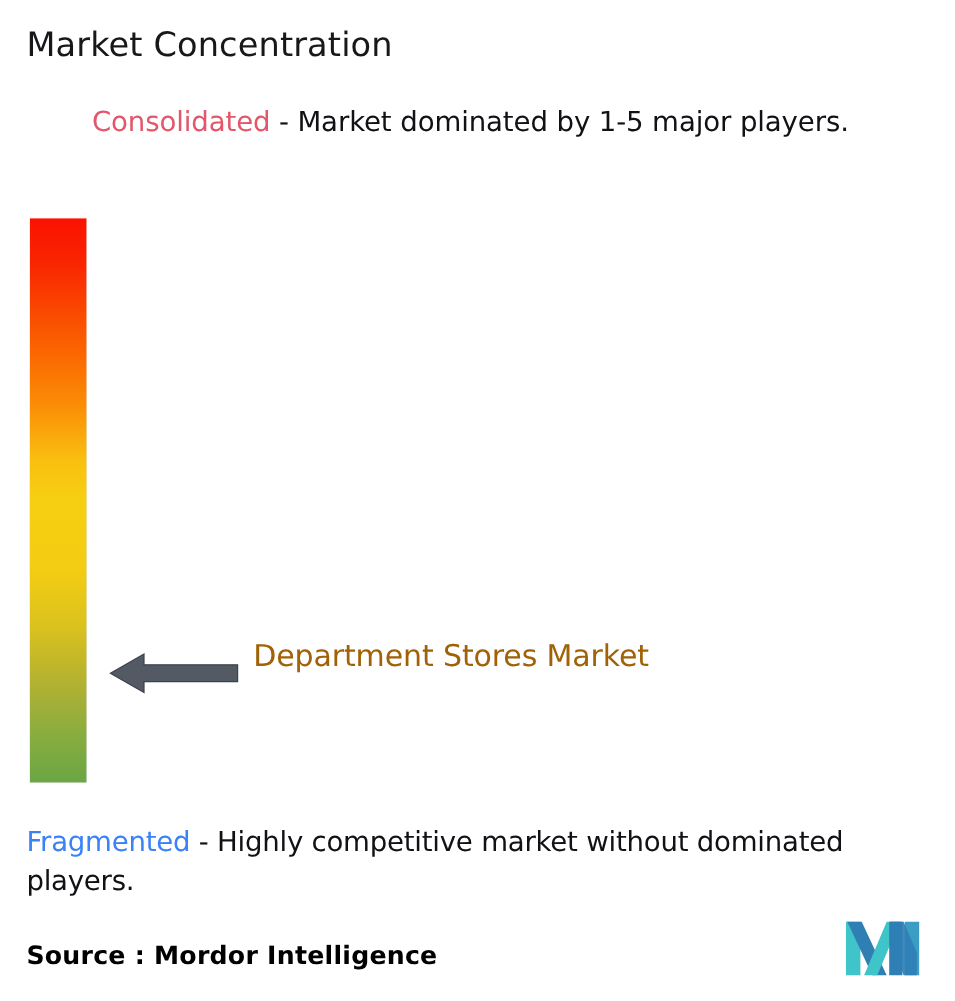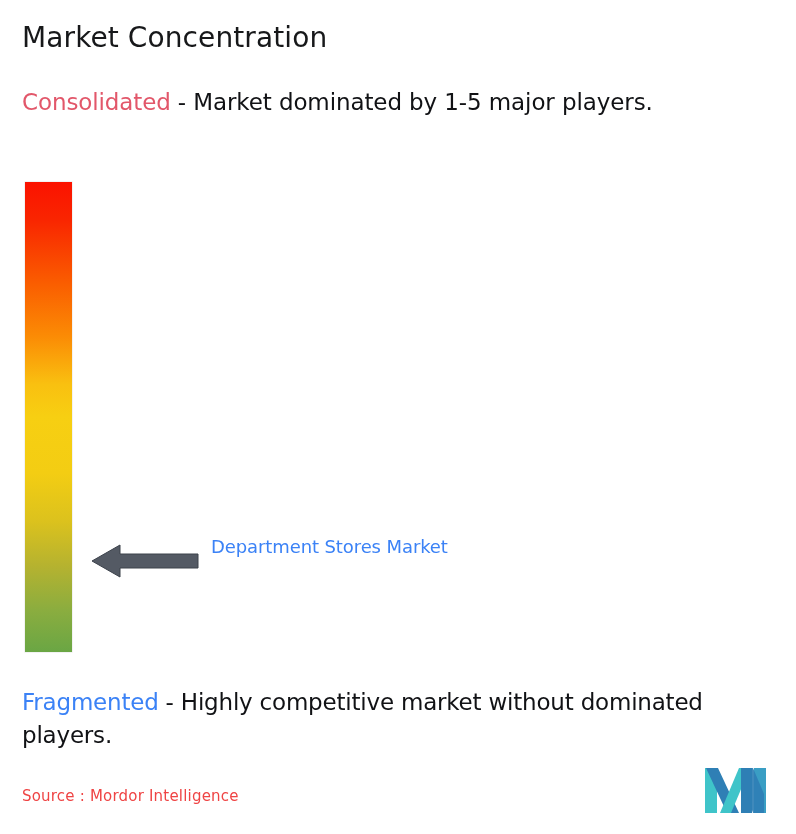--- a/index.html
+++ b/index.html
@@ -33,20 +33,21 @@
   #consolidated-legend {
     position: absolute;
     left: 22px;
     top: 86px;
     width: 740px;
     font-size: 23px;
     line-height: 33px;
     color: #111215;
     font-weight: 400;
     letter-spacing: -0.1px;
+    text-align: center;
   }
   .term-consolidated {
     color: #e2576a;
   }
   .legend-gap { display: inline-block; width: 7px; }
 
   
   #scale-bar {
     position: absolute;
     left: 25px;
@@ -77,23 +78,23 @@
     top: 540px;
     width: 110px;
     height: 42px;
   }
 
   
   #market-label {
     position: absolute;
     left: 211px;
     top: 530px;
-    font-size: 18px;
+    font-size: 25px;
     line-height: 34px;
-    color: #3b82f6;
+    color: #a16207;
     font-weight: 400;
     letter-spacing: -0.1px;
     white-space: pre-line;
   }
 
   
   #fragmented-legend {
     position: absolute;
     left: 22px;
     top: 686px;
@@ -106,24 +107,24 @@
   }
   .term-fragmented {
     color: #3b82f6;
   }
 
   
   #source-line {
     position: absolute;
     left: 22px;
     top: 782px;
-    font-size: 15px;
+    font-size: 21px;
     line-height: 28px;
-    color: #ef4444;
-    font-weight: 400;
+    color: #000000;
+    font-weight: 700;
     letter-spacing: 0.2px;
     white-space: nowrap;
   }
 
   
   #brand-logo {
     position: absolute;
     left: 705px;
     top: 768px;
     width: 62px;

